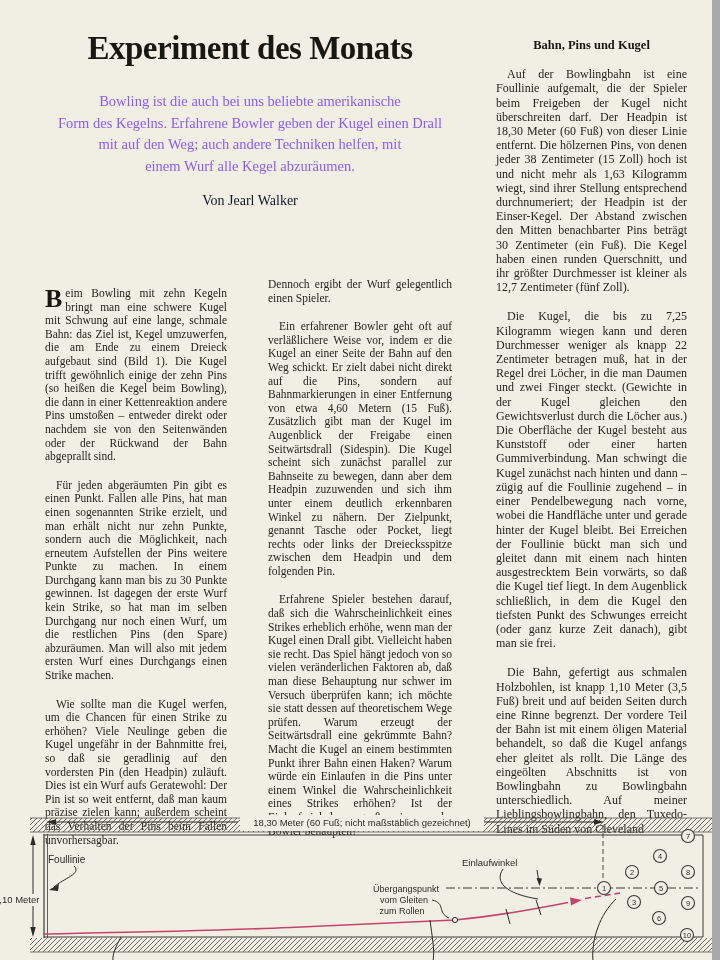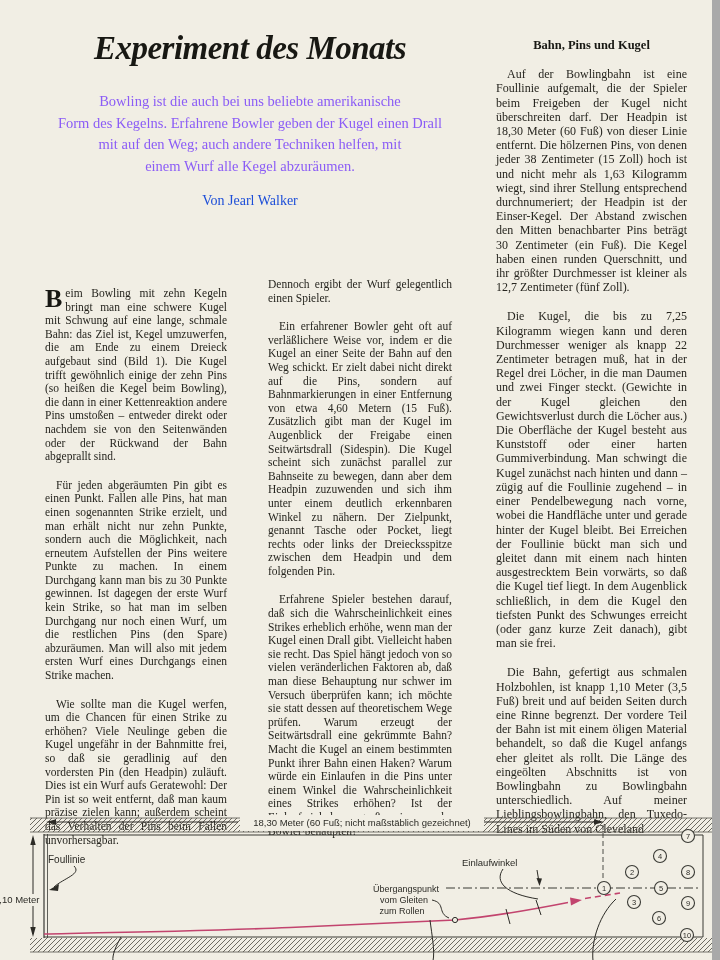--- a/index.html
+++ b/index.html
@@ -12,27 +12,27 @@
     overflow:hidden;
   }
   .page { position:absolute; inset:0; background:#f1eee4; }
   .edge-bar {
     position:absolute; right:0; top:0; width:8px; height:960px;
     background:#a9a9a9;
   }
   .header { position:absolute; left:28px; top:30px; width:444px; text-align:center; }
   .title {
     font-size:33px; font-weight:700; letter-spacing:-0.5px;
-    color:#181813; margin-bottom:24px;font-style:italic;
+    color:#181813; margin-bottom:24px;
   }
   .intro {
     font-size:14.5px; line-height:21.5px; white-space:pre-line;
     color:#8b5cf6;
   }
-  .byline { margin-top:16px; font-size:14px; color:#1d4ed8; }
+  .byline { margin-top:16px; font-size:14px; color:#0f172a; }
   .col {
     position:absolute; text-align:justify;
     font-size:11.5px; line-height:13.6px; color:#26251f;font-family:Liberation Serif, serif;
   }
   .col-left  { left:30px;  top:272px; width:212px; }
   .col-mid   { left:253px; top:263px; width:214px; }
   .col-right { left:481px; top:38px;  width:221px; font-size:12px; line-height:14.2px; }
   .col p { margin:15px; }
   .col p.indent { text-indent:11px; }
   .col-right h2 {

